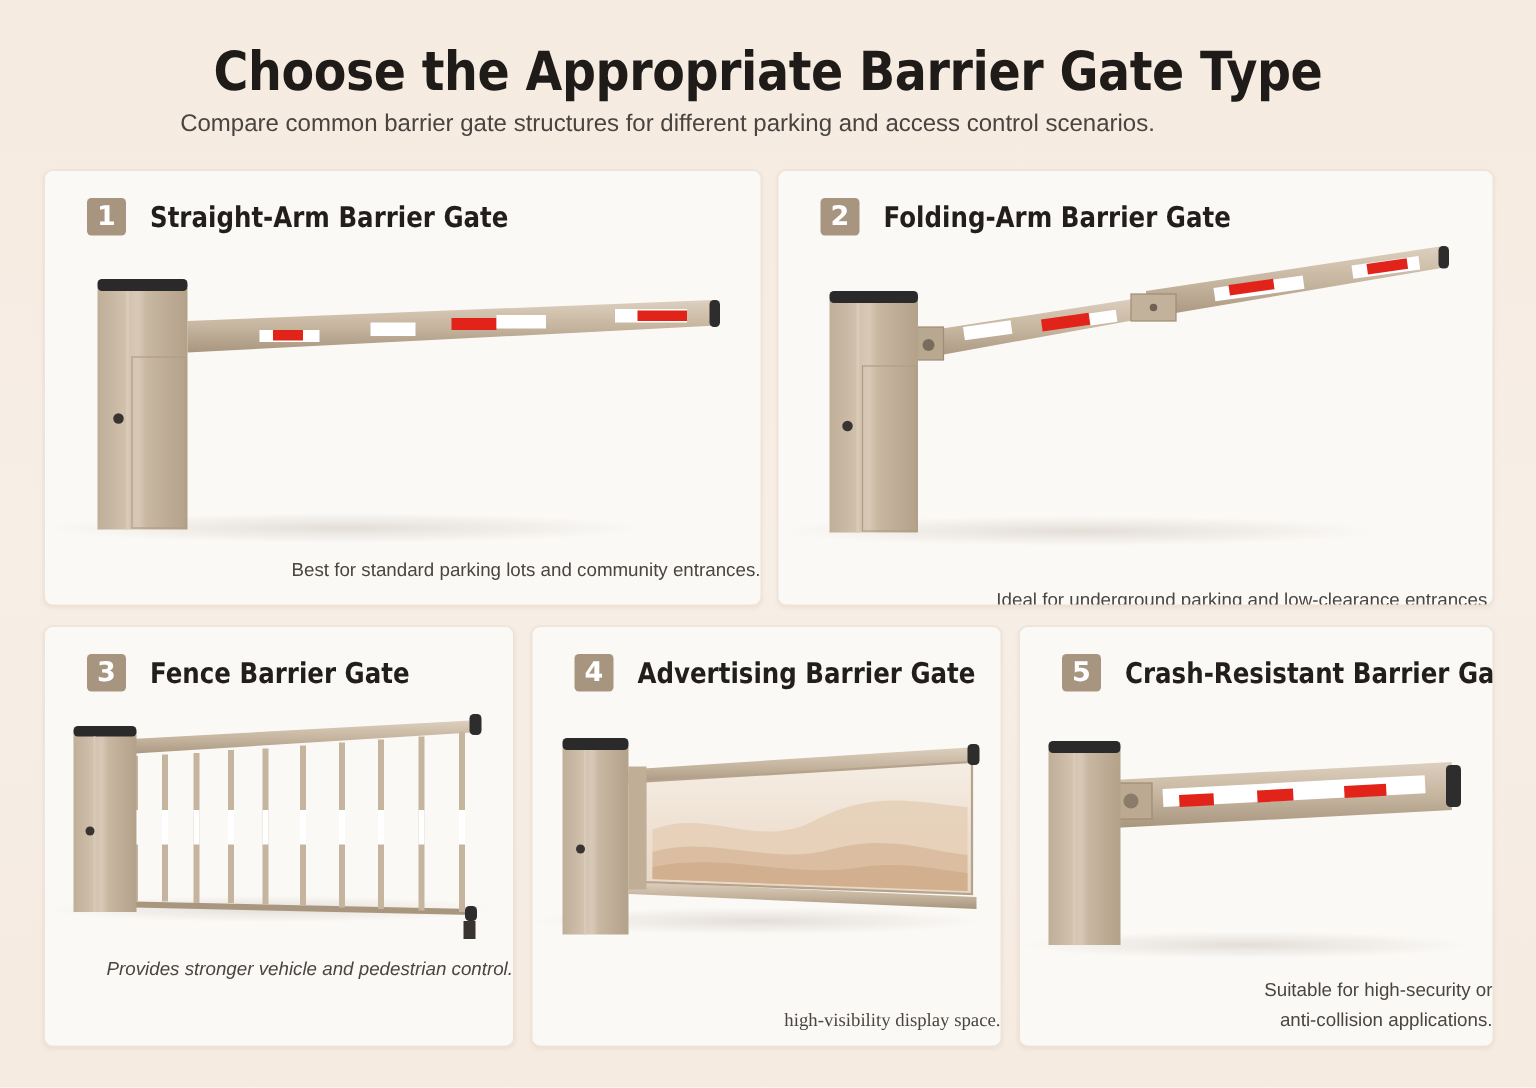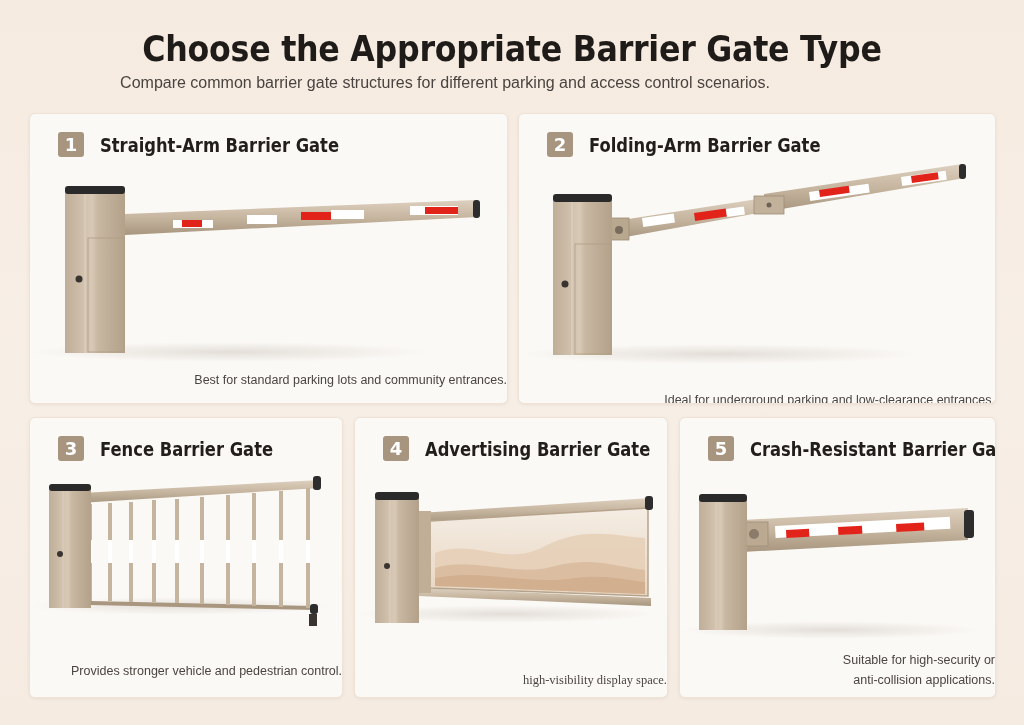--- a/index.html
+++ b/index.html
@@ -169,21 +169,21 @@
     <rect x="279" y="196" width="8" height="12" fill="#3a3430"></rect>
     <rect x="19" y="70" width="42" height="120" fill="url(#post)"></rect>
     <rect x="19" y="66" width="42" height="7" rx="3" fill="#2a2a2a"></rect>
     <line x1="33" y1="73" x2="33" y2="190" stroke="#d9cbb9" stroke-width="1.5"></line>
     <circle cx="30" cy="136" r="3" fill="#3a3430"></circle>
   </svg>
   <div class="card-head">
     <span class="badge">3</span>
     <span class="card-title">Fence Barrier Gate</span>
   </div>
-  <p class="card-desc" style="top:243px;">Provides stronger vehicle and pedestrian control.</p>
+  <p class="card-desc" style="top:218px;font-style:italic;">Provides stronger vehicle and pedestrian control.</p>
 </div>
 
 <div class="card" style="left:354px;top:417px;width:314px;height:281px;">
   <svg class="illus" width="314" height="281" viewBox="0 0 314 281">
     <ellipse cx="150" cy="196" rx="150" ry="9" fill="url(#shadow)"></ellipse>
     <polygon points="64,95 296,80 296,90 64,105" fill="url(#arm)"></polygon>
     <polygon points="64,170 296,180 296,188 64,178" fill="url(#arm)"></polygon>
     <polygon points="75,103 293,90 293,178 75,170" fill="url(#ad)" stroke="#b5a38c" stroke-width="1.5"></polygon>
     <path d="M80,135 C120,120 150,150 190,128 C230,108 260,118 290,120 L290,176 L80,168 Z" fill="#e5cdb4" opacity="0.8"></path>
     <path d="M80,150 C120,138 160,160 200,148 C240,138 265,150 290,152 L290,176 L80,168 Z" fill="#d6b797" opacity="0.7"></path>

